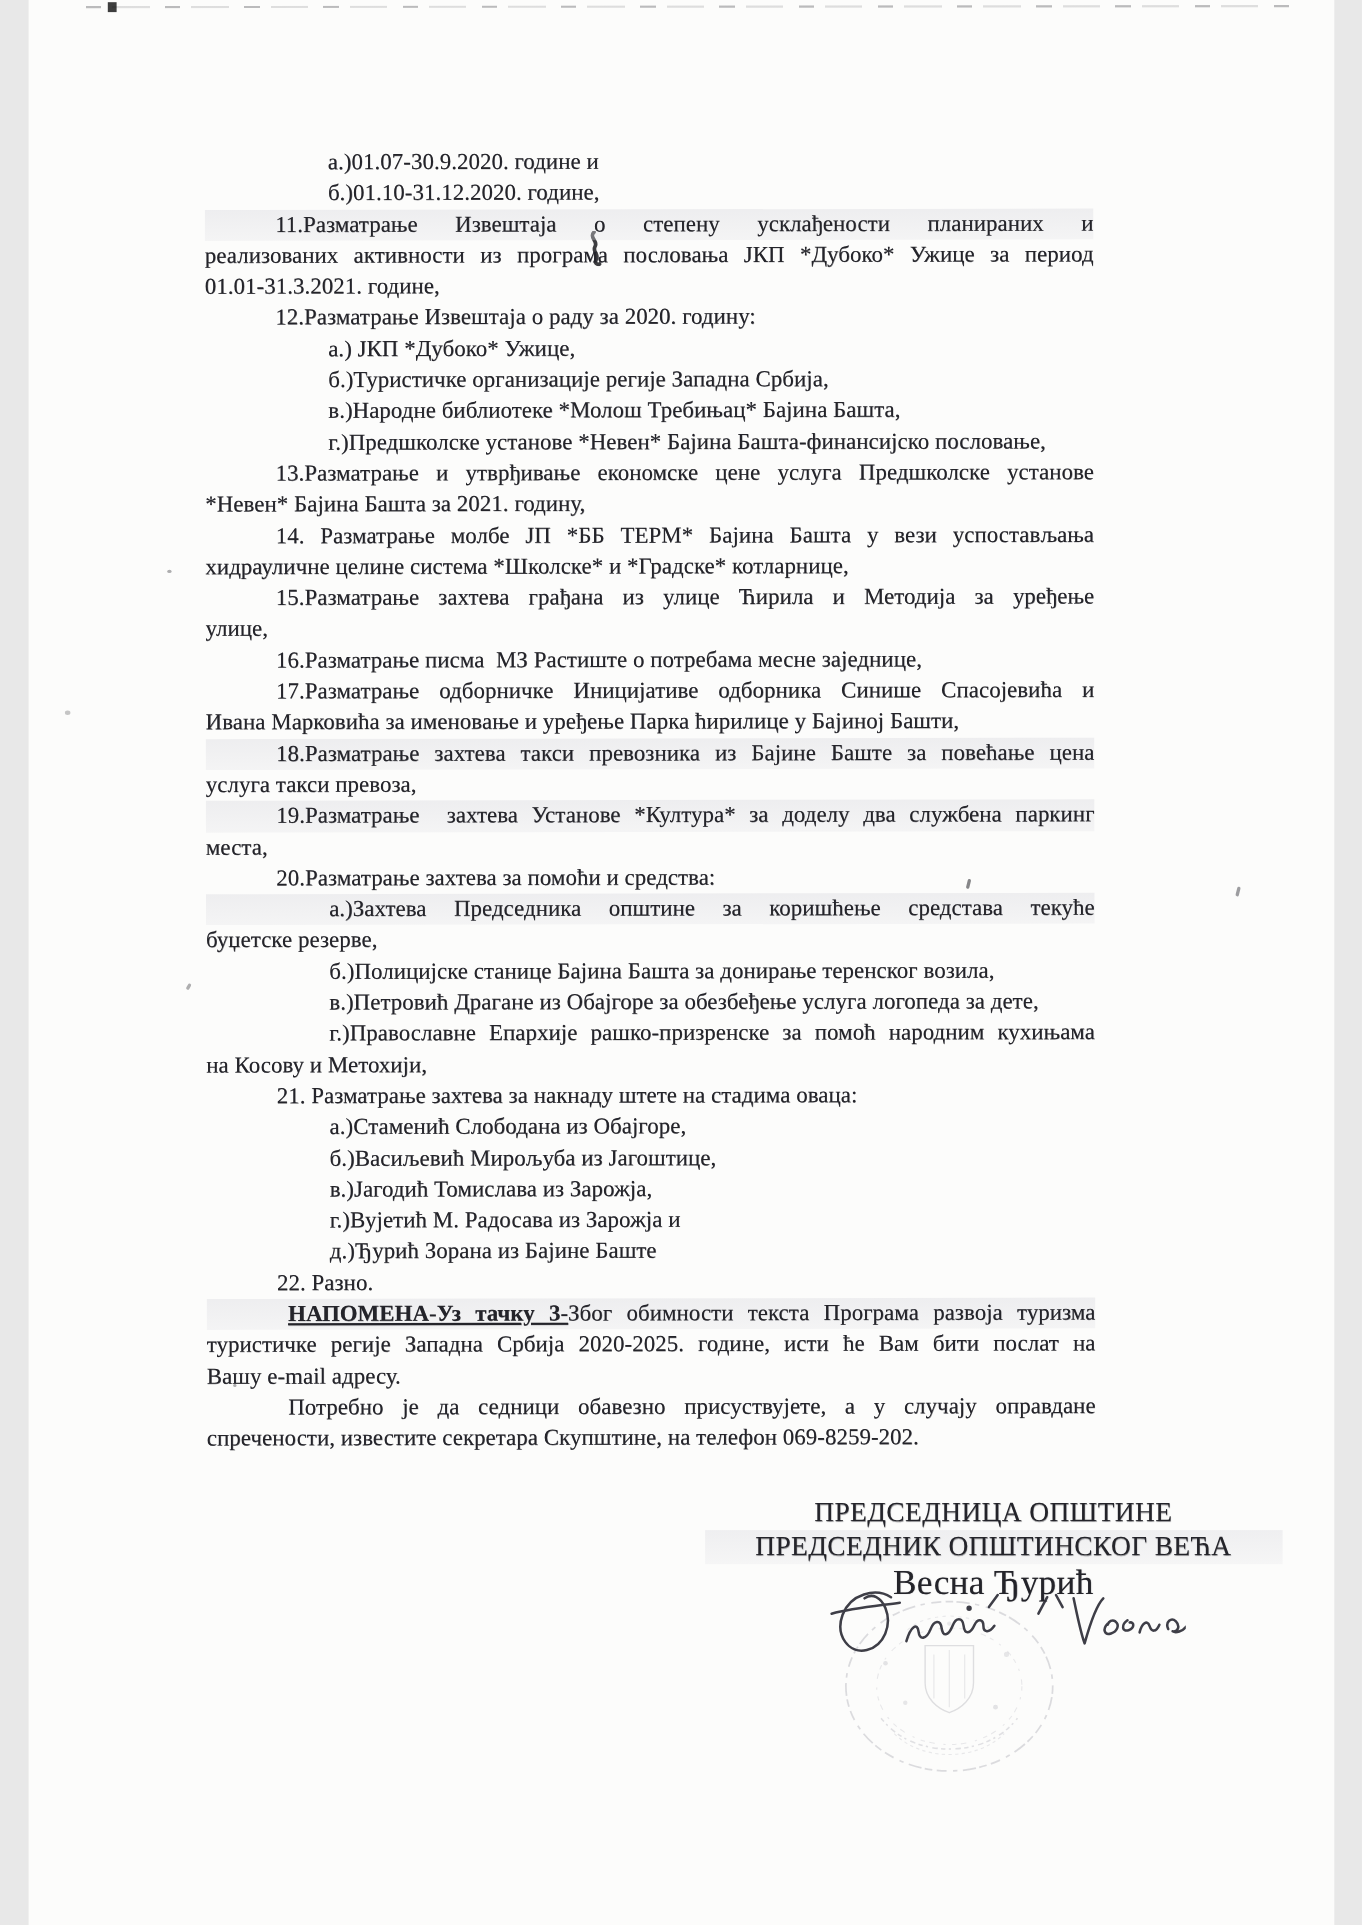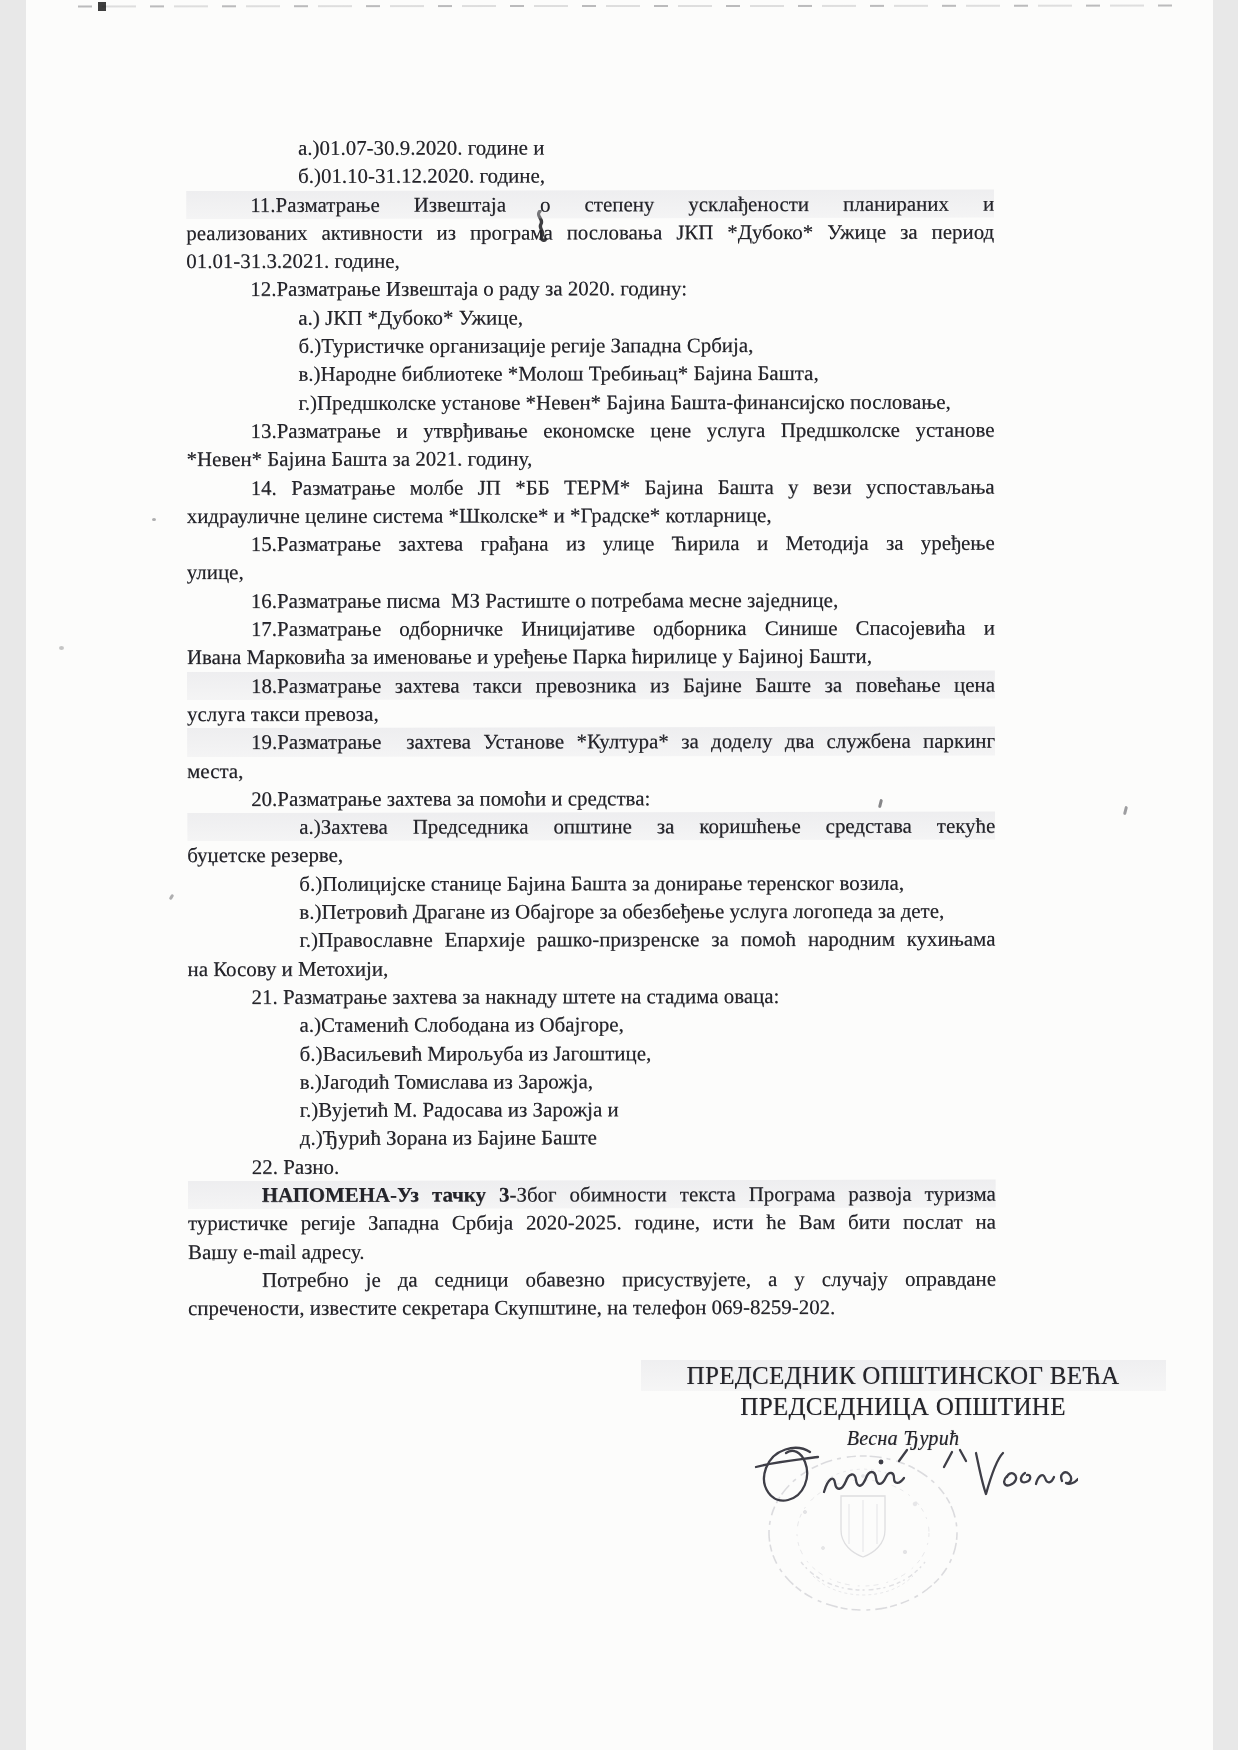--- a/index.html
+++ b/index.html
@@ -18,30 +18,30 @@
     transform:rotate(-0.1deg); transform-origin:top left;
     text-shadow:0.3px 0.3px 0.6px rgba(35,35,42,0.55);
     overflow:hidden;
   }
   .line{min-height:28.3px;}
   .line:not(.j){white-space:nowrap;}
   .line.j{text-align:justify; text-align-last:justify; word-spacing:-0.4px;}
   .line.first{text-indent:64px;}
   .line.note{text-indent:74px;}
   .line.sub{padding-left:112px;}
-  .line .b{font-weight:bold;}
+  .line .b{font-weight:bold;text-decoration:underline;}
   .line.band{background:linear-gradient(rgba(226,226,230,0.55),rgba(226,226,230,0.30));}
   
   .sig-block{
     position:absolute; left:615px; top:1360px; width:525px; text-align:center;
     font-size:25px; line-height:31px; letter-spacing:0.3px;
     text-shadow:0.3px 0.3px 0.7px rgba(35,35,42,0.5);
   }
   .sig-title.band{background:linear-gradient(rgba(226,226,230,0.5),rgba(226,226,230,0.25));}
-  .sig-name{font-size:20px; margin-top:1px;font-style:italic;}
+  .sig-name{font-size:32px; margin-top:1px;}
   
   .stamp-svg{position:absolute; left:739px; top:1452px; filter:blur(0.45px); opacity:0.9;}
   .sign-svg{position:absolute; left:722px; top:1440px;}
   
   .scan-line{
     position:absolute; left:52px; top:5px; width:1095px; height:2px; opacity:.55;
     background:repeating-linear-gradient(90deg,
       rgba(70,70,75,.65) 0 14px, rgba(70,70,75,0) 14px 24px,
       rgba(70,70,75,.3) 24px 58px, rgba(70,70,75,0) 58px 72px);
     transform:rotate(-0.05deg);
@@ -114,22 +114,22 @@
       <div class="line sub">д.)Ђурић Зорана из Бајине Баште</div>
       <div class="line first">22. Разно.</div>
       <div class="line note j band"><span class="b">НАПОМЕНА-Уз тачку 3-</span>Због обимности текста Програма развоја туризма</div>
       <div class="line cont j">туристичке регије Западна Србија 2020-2025. године, исти ће Вам бити послат на</div>
       <div class="line cont">Вашу e-mail адресу.</div>
       <div class="line note j">Потребно је да седници обавезно присуствујете, а у случају оправдане</div>
       <div class="line cont">спречености, известите секретара Скупштине, на телефон 069-8259-202.</div>
     </div>
 
   <div class="sig-block">
+    <div class="sig-title">ПРЕДСЕДНИЦА ОПШТИНЕ</div>
     <div class="sig-title band">ПРЕДСЕДНИК ОПШТИНСКОГ ВЕЋА</div>
-    <div class="sig-title">ПРЕДСЕДНИЦА ОПШТИНЕ</div>
     <div class="sig-name">Весна Ђурић</div>
   </div>
 
   <svg class="stamp-svg" width="196" height="162" viewBox="0 0 196 162">
     <g fill="none" stroke="#8d8d99">
       <ellipse cx="98" cy="81" rx="94" ry="77" stroke-width="1.6" opacity="0.32" stroke-dasharray="7 3 12 5 4 6 9 4"></ellipse>
       <ellipse cx="98" cy="81" rx="66" ry="53" stroke-width="1" opacity="0.2" stroke-dasharray="4 6 2 8 5 4"></ellipse>
       <path d="M76,44 h44 v34 c0,14 -11,23 -22,27 c-11,-4 -22,-13 -22,-27 z" stroke-width="1.3" opacity="0.3"></path>
       <path d="M84,52 v40 M98,48 v52 M112,52 v40" stroke-width="1" opacity="0.22"></path>
       <path d="M60,30 c8,-8 20,-12 38,-13 c18,1 30,5 38,13" stroke-width="1" opacity="0.18" stroke-dasharray="3 4"></path>

